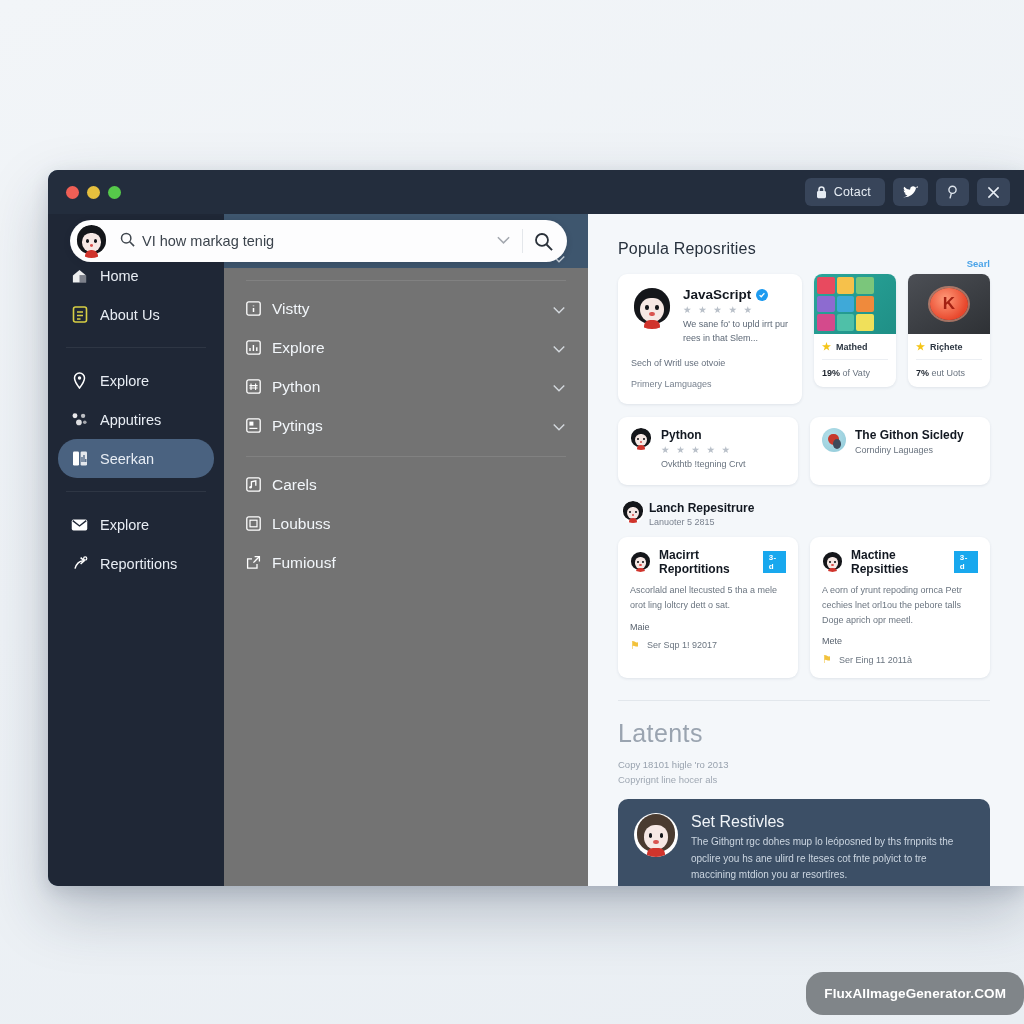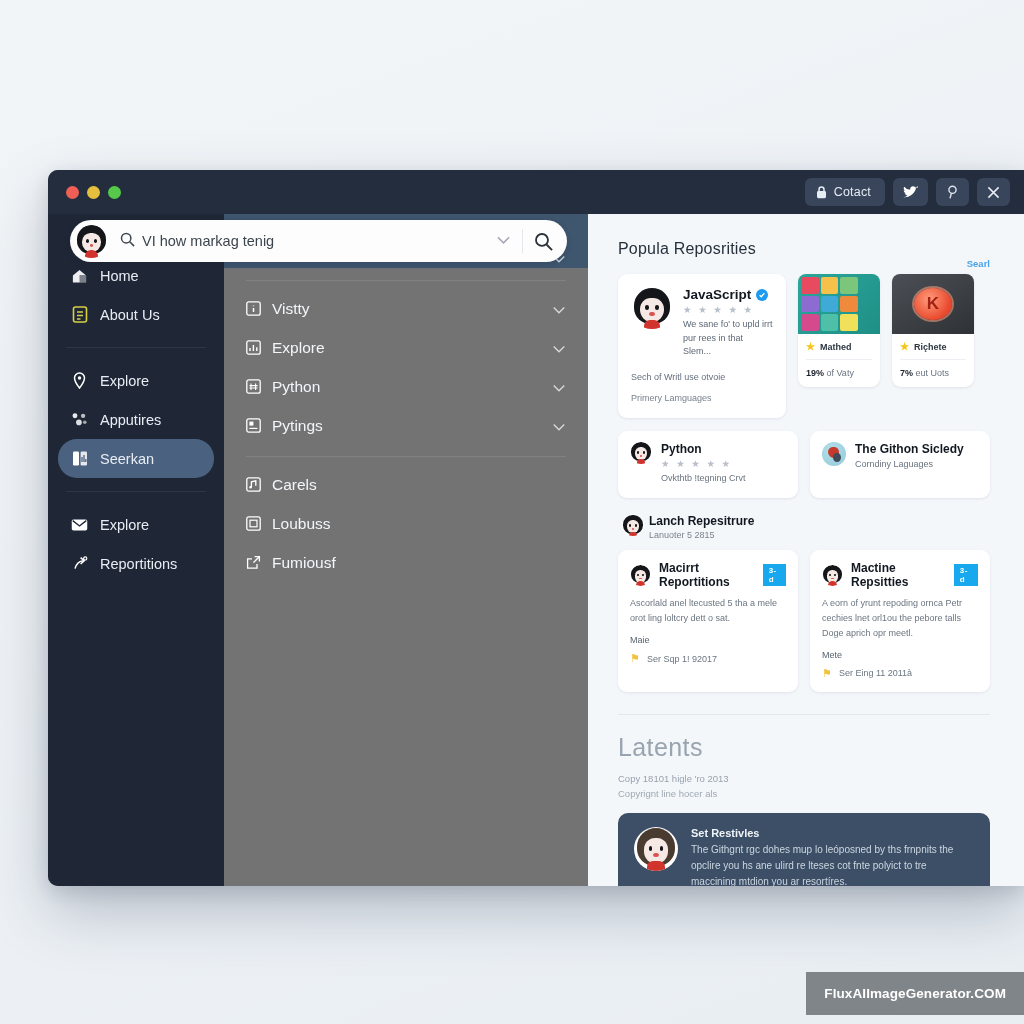--- a/index.html
+++ b/index.html
@@ -104,21 +104,21 @@
     letter-spacing:.2px; margin-bottom:16px;
   }
   .row { display:flex; gap:12px; align-items:flex-start; }
 
   .card {
     background:#fff; border-radius:9px;
     box-shadow:0 1px 3px rgba(40,60,90,.10);
   }
 
   
-  .hero { width:168px; padding:13px 13px 15px 13px; }
+  .hero { width:184px; padding:13px 13px 15px 13px; }
   .hero-top { display:flex; gap:10px; }
   .hero-meta { flex:1 1 auto; min-width:0; }
   .hero-name { font-size:13.5px; font-weight:700; color:#131820; display:flex; align-items:center; gap:5px; }
   .stars { color:#b9c0c9; font-size:9.5px; letter-spacing:2px; margin:2px 0 3px; }
   .hero-desc { font-size:9px; color:#5d6876; line-height:1.5; }
   .hero-sub { font-size:9px; color:#66707e; margin-top:13px; }
   .hero-sub2 { font-size:9px; color:#78828f; margin-top:11px; }
 
   .verified { width:12px; height:12px; border-radius:50%; background:#1d9bf0; display:flex; align-items:center; justify-content:center; }
 
@@ -177,21 +177,21 @@
   .divider { height:1px; background:#e2e7ec; margin:22px 0 18px; }
   .latents-h { font-size:25px; color:#9aa4b0; font-weight:300; letter-spacing:.4px; }
   .lat-line { font-size:9.5px; color:#98a2ae; margin-top:11px; }
   .lat-line2 { font-size:9.5px; color:#9fa8b3; margin-top:4px; }
 
   .callout {
     margin-top:14px; background:#3c4f66; border-radius:10px;
     padding:14px 16px 16px; display:flex; gap:13px;
   }
   .callout-b { flex:1 1 auto; min-width:0; }
-  .callout-t { font-size:11px; font-weight:700; color:#f0f4f8; }
+  .callout-t { font-size:16px; font-weight:400; color:#f0f4f8; }
   .callout-p { font-size:10px; color:#ccd6e1; line-height:1.62; margin-top:3px; }
   .callout-l { font-size:9.5px; color:#7fb8e8; margin-top:9px; }
 
   
   .av { position:relative; border-radius:50%; background:#fff; overflow:hidden; flex:0 0 auto; }
   .av .hair  { position:absolute; left:6%; top:2%; width:88%; height:86%; background:#14161a; border-radius:50% 50% 46% 46%; }
   .av .face  { position:absolute; left:22%; top:26%; width:56%; height:58%; background:#f6e8e4; border-radius:46% 46% 50% 50%; }
   .av .eye   { position:absolute; top:44%; width:9%; height:11%; background:#14161a; border-radius:50%; }
   .av .eye.l { left:33%; } .av .eye.r { right:33%; }
   .av .mouth { position:absolute; left:44%; top:60%; width:12%; height:9%; background:#d9534f; border-radius:50%; }
@@ -204,20 +204,21 @@
   .blob::before { content:""; position:absolute; left:26%; top:24%; width:46%; height:46%; background:#c6392c; border-radius:50% 50% 40% 60%; }
   .blob::after { content:""; position:absolute; left:44%; top:46%; width:34%; height:40%; background:#3f4a5a; border-radius:50%; }
 
   
   .watermark {
     position:absolute; right:0; bottom:9px;
     background:#808589; color:#fff;
     font-size:13.5px; font-weight:700;
     padding:14px 18px;
     letter-spacing:.1px;
+    border-radius:17px;
   }
 </style>
 </head>
 <body>
 
 <div class="window">
 
   <div class="titlebar">
     <div class="traffic">
       <span class="dot r"></span>

